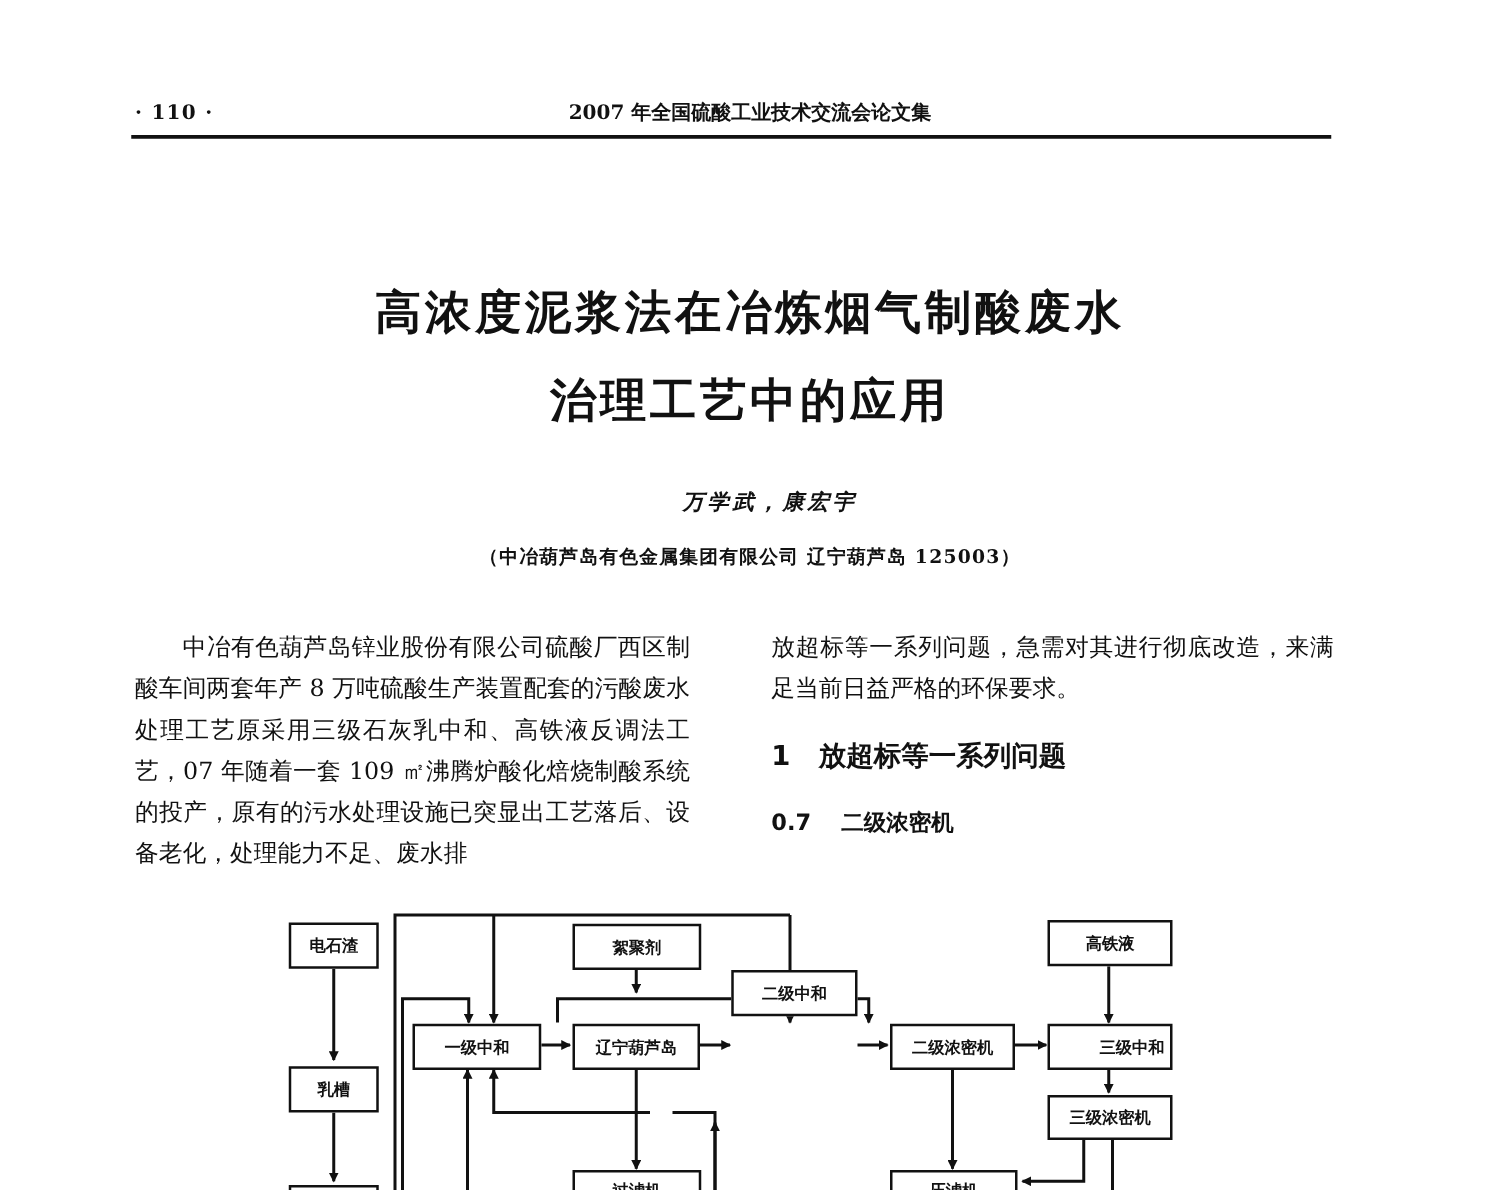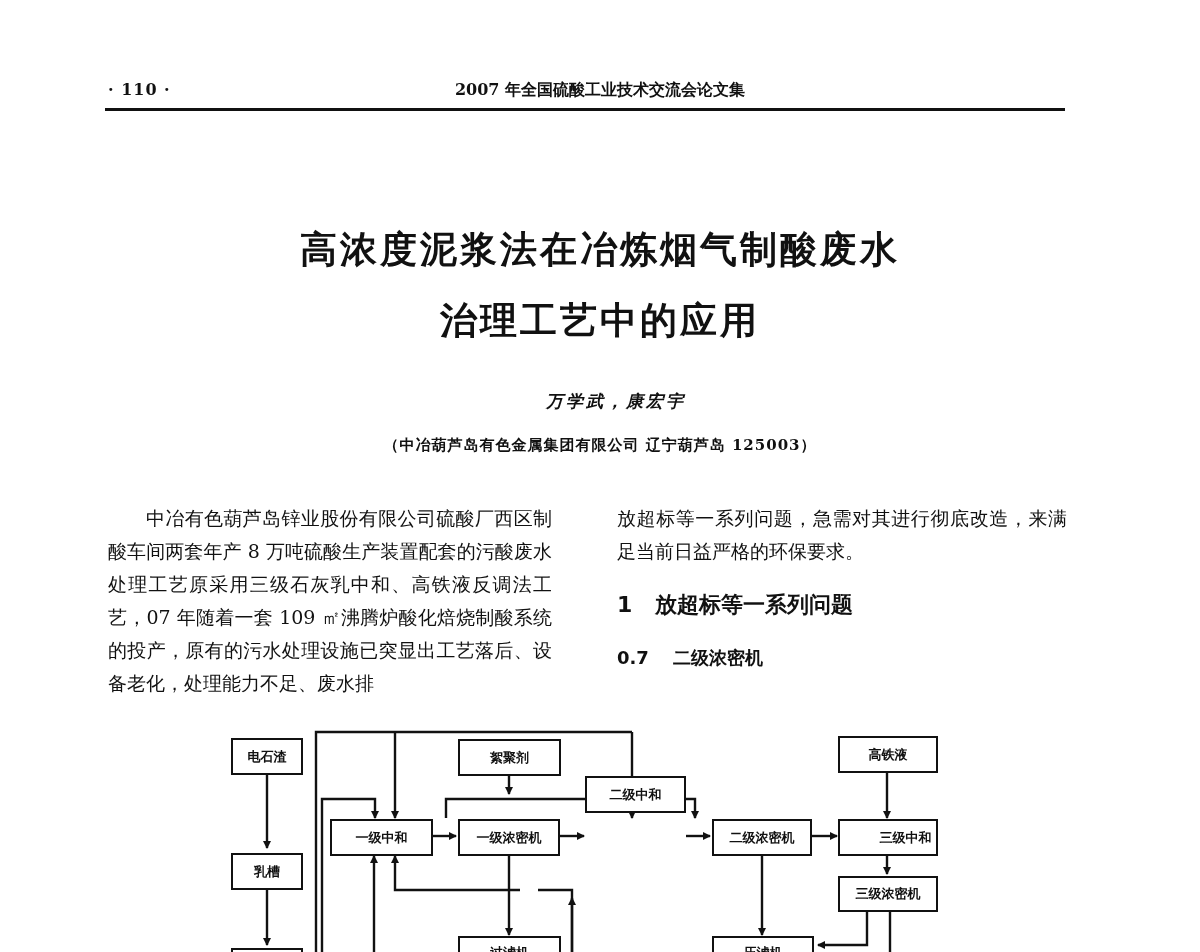--- a/index.html
+++ b/index.html
@@ -115,21 +115,21 @@
   </svg>
 
   <div class="box" style="left:231px;top:738px;width:72px;height:37px;">电石渣</div>
   <div class="box" style="left:231px;top:853px;width:72px;height:37px;">乳槽</div>
   <div class="box" style="left:231px;top:948px;width:72px;height:37px;"></div>
 
   <div class="box" style="left:458px;top:739px;width:103px;height:37px;">絮聚剂</div>
   <div class="box" style="left:838px;top:736px;width:100px;height:37px;">高铁液</div>
 
   <div class="box" style="left:330px;top:819px;width:103px;height:37px;">一级中和</div>
-  <div class="box" style="left:458px;top:819px;width:102px;height:37px;">一级浓密机</div>
+  <div class="box" style="left:458px;top:819px;width:102px;height:37px;">辽宁葫芦岛</div>
   <div class="box" style="left:585px;top:776px;width:101px;height:37px;">二级中和</div>
   <div class="box" style="left:712px;top:819px;width:100px;height:37px;">二级浓密机</div>
   <div class="box" style="left:838px;top:819px;width:100px;height:37px;padding-left:35px;">三级中和</div>
   <div class="box" style="left:838px;top:876px;width:100px;height:36px;">三级浓密机</div>
 
   <div class="box" style="left:458px;top:936px;width:103px;height:37px;align-items:flex-start;padding-top:6px;">过滤机</div>
   <div class="box" style="left:712px;top:936px;width:102px;height:37px;align-items:flex-start;padding-top:6px;">压滤机</div>
 </div>
 
 </body></html>

